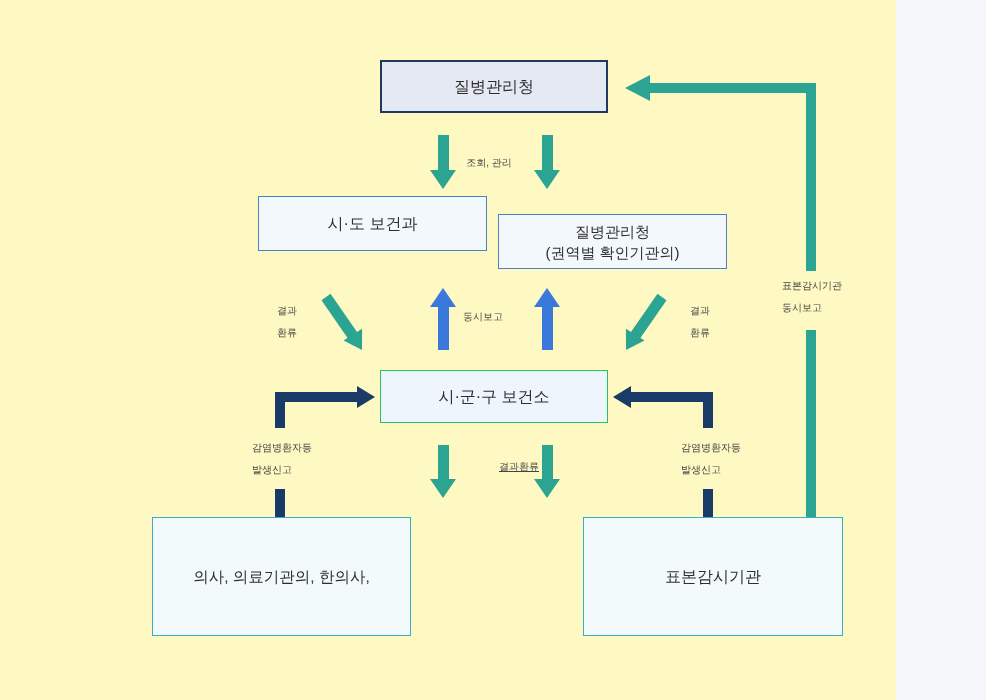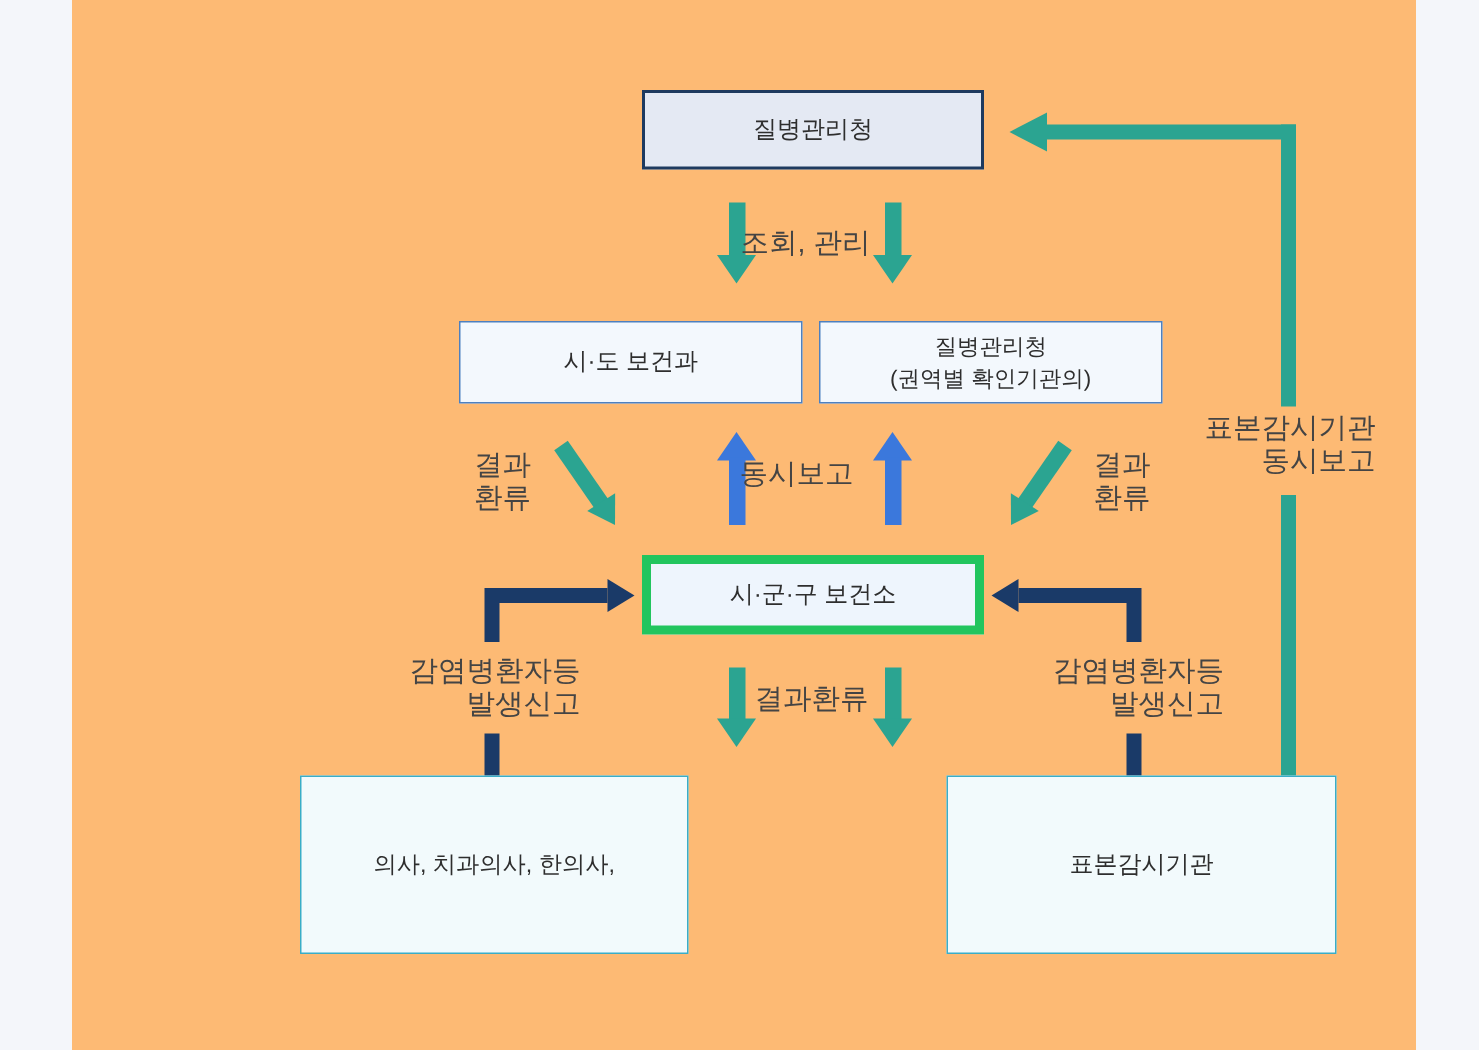--- a/index.html
+++ b/index.html
@@ -3,56 +3,55 @@
 <meta charset="utf-8">
 <style>
   html,body{margin:0;padding:0;}
   body{
     font-family:"Liberation Sans","DejaVu Sans",sans-serif;
     background:#f4f6fa;
   }
   .stage{
     position:relative;
     width:896px;height:700px;
-    background:#fdba74;
+    background:#fef9c3;
     overflow:hidden;
-    margin-left:48px;
   }
   .arrow-layer{position:absolute;left:0;top:0;width:986px;height:700px;}
   .node{
     position:absolute;
     display:flex;flex-direction:column;align-items:center;justify-content:center;
     text-align:center;
     color:#2e2e2e;
     font-size:16px;
     box-sizing:border-box;
     line-height:22px;
   }
   .node--top{
     left:380px;top:60px;width:228px;height:53px;
     background:#e4e9f3;border:2px solid #1e3a5f;
   }
   .node--blue{
     background:#f3f8fd;border:1px solid #4d80c0;
   }
-  .node--sido{left:258px;top:214px;width:229px;height:55px;}
+  .node--sido{left:258px;top:196px;width:229px;height:55px;}
   .node--regional{left:498px;top:214px;width:229px;height:55px;font-size:15px;line-height:21px;}
-  .node--sigungu{left:380px;top:370px;width:228px;height:53px;background:#eef5fd;border:6px solid #22c55e;}
+  .node--sigungu{left:380px;top:370px;width:228px;height:53px;background:#eef5fd;border:1px solid #22c55e;}
   .node--cyan{
     background:#f2fafc;border:1px solid #3aadc7;
     font-size:15.5px;line-height:26px;
   }
   .node--doctors{left:152px;top:517px;width:259px;height:119px;}
   .node--sentinel{left:583px;top:517px;width:260px;height:119px;font-size:16px;}
   .edge-label{
     position:absolute;
     transform:translateX(-50%);
-    text-align:right;
+    text-align:left;
     color:#444;
-    font-size:19px;
+    font-size:10px;
     line-height:22px;
     white-space:nowrap;
   }
 </style>
 </head>
 <body>
 
 <div class="stage">
 
   <svg class="arrow-layer" viewBox="0 0 986 700">
@@ -124,21 +123,21 @@
   <div class="node node--blue node--regional">
     <span>질병관리청</span>
     <span>(권역별 확인기관의)</span>
   </div>
 
   <div class="node node--sigungu">
     <span>시·군·구 보건소</span>
   </div>
 
   <div class="node node--cyan node--doctors">
-    <span>의사, 치과의사, 한의사,</span>
+    <span>의사, 의료기관의, 한의사,</span>
   </div>
 
   <div class="node node--cyan node--sentinel">
     <span>표본감시기관</span>
   </div>
 
   <div class="edge-label" style="left:489px;top:152px;">조회, 관리</div>
 
   <div class="edge-label" style="left:287px;top:300px;">
     <div>결과</div>
@@ -150,21 +149,21 @@
   <div class="edge-label" style="left:700px;top:300px;">
     <div>결과</div>
     <div>환류</div>
   </div>
 
   <div class="edge-label" style="left:282px;top:437px;">
     <div>감염병환자등</div>
     <div>발생신고</div>
   </div>
 
-  <div class="edge-label" style="left:493px;top:456px;">결과환류</div>
+  <div class="edge-label" style="left:519px;top:456px;text-decoration:underline;">결과환류</div>
 
   <div class="edge-label" style="left:711px;top:437px;">
     <div>감염병환자등</div>
     <div>발생신고</div>
   </div>
 
   <div class="edge-label" style="left:812px;top:275px;">
     <div>표본감시기관</div>
     <div>동시보고</div>
   </div>

